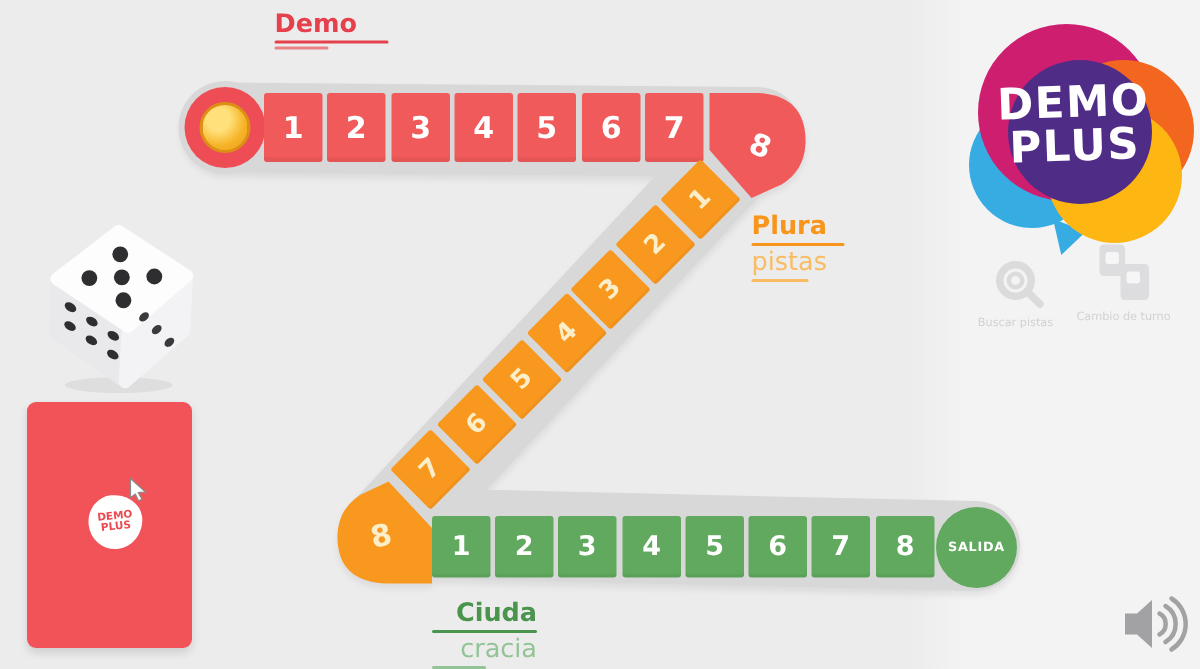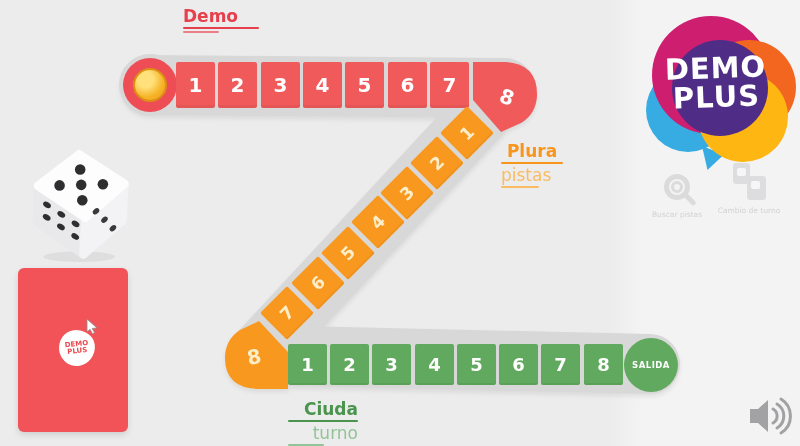--- a/index.html
+++ b/index.html
@@ -37,21 +37,21 @@
   
   .zone-label { position:absolute; font-size:17px; line-height:19px; }
   .zl-top { font-weight:800; }
   .zl-rule { height:2px; margin:1px 0 2px; border-radius:1px; }
   .lbl-demo  { left:183px; top:7px; }
   .lbl-demo .zl-top   { color:#e6404d; }
   .lbl-demo .r1       { background:#e6404d; width:76px; }
   .lbl-demo .zl-bot   { color:#ea8186; }
   .lbl-demo .r2       { background:#ea8186; width:36px; }
   .lbl-plura { left:501px; top:142px; }
-  .lbl-plura .zl-top  { color:#f8951d;text-align:center; }
+  .lbl-plura .zl-top  { color:#f8951d; }
   .lbl-plura .r1      { background:#f8951d; width:62px; }
   .lbl-plura .zl-bot  { color:#f9bc63; }
   .lbl-plura .r2      { background:#f9bc63; width:38px; }
   .lbl-ciuda { left:288px; top:400px;text-align:right; }
   .lbl-ciuda .zl-top  { color:#4b944d; }
   .lbl-ciuda .r1      { background:#4b944d; width:70px; }
   .lbl-ciuda .zl-bot  { color:#93c497; }
   .lbl-ciuda .r2      { background:#93c497; width:36px; }
 
   
@@ -148,21 +148,21 @@
   </div>
   <div class="zone-label lbl-plura">
     <div class="zl-top">Plura</div>
     <div class="zl-rule r1"></div>
     <div class="zl-bot">pistas</div>
     <div class="zl-rule r2"></div>
   </div>
   <div class="zone-label lbl-ciuda">
     <div class="zl-top">Ciuda</div>
     <div class="zl-rule r1"></div>
-    <div class="zl-bot">turno</div>
+    <div class="zl-bot">cracia</div>
     <div class="zl-rule r2"></div>
   </div>
 
   <div class="logo">
     <div class="c c-cyan"></div>
     <div class="logo-tail"></div>
     <div class="c c-magenta"></div>
     <div class="c c-orange"></div>
     <div class="c c-yellow"></div>
     <div class="c c-purple"></div>

